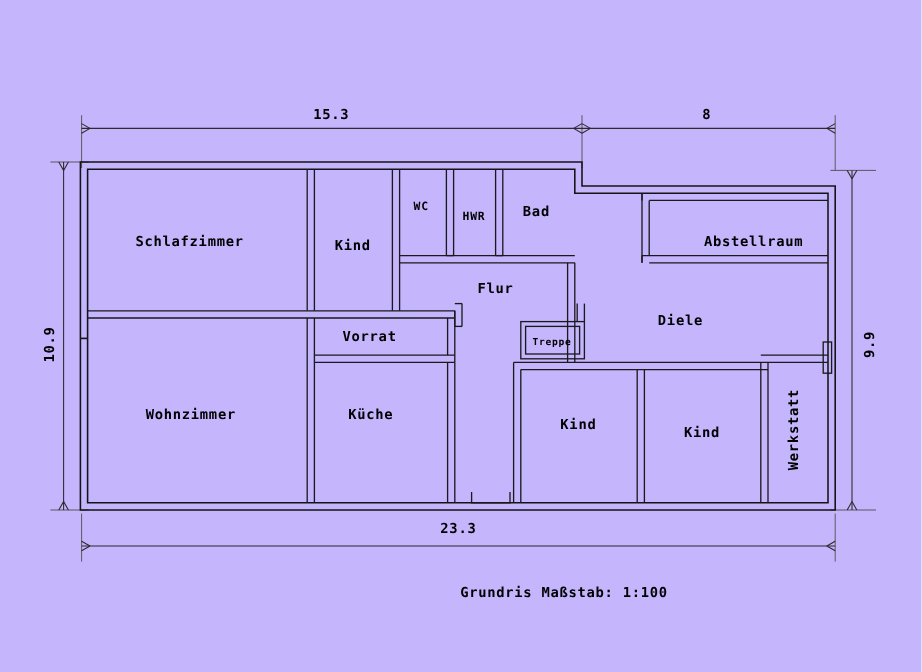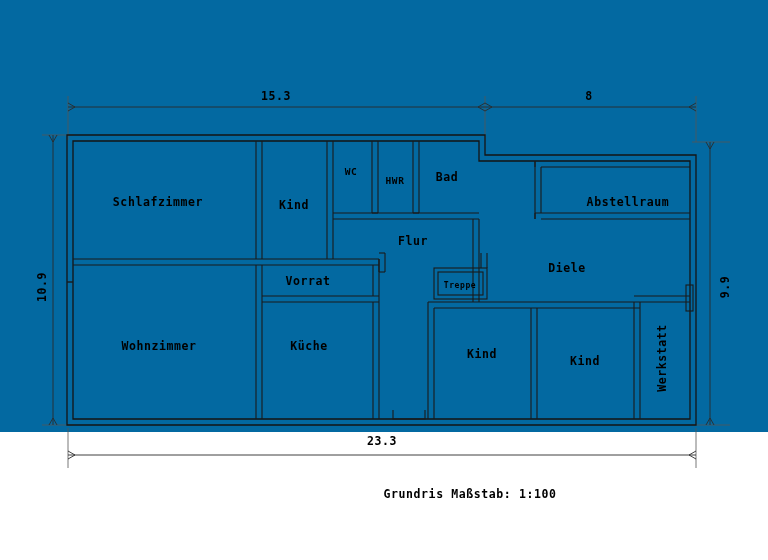--- a/index.html
+++ b/index.html
@@ -9,22 +9,22 @@
   }
   body {
     width: 768px;
     height: 560px;
     font-family: "DejaVu Sans Mono", "Liberation Mono", monospace;
     overflow: hidden;
   }
   #floorplan-root {
     position: relative;
     width: 768px;
-    height: 432px;
-    background: #0369a1;
+    height: 560px;
+    background: #c4b5fd;
   }
   svg#plan {
     display: block;
     width: 768px;
     height: 560px;
   }
   .wall {
     fill: none;
     stroke: #1a1a1a;
     stroke-width: 1.1;

